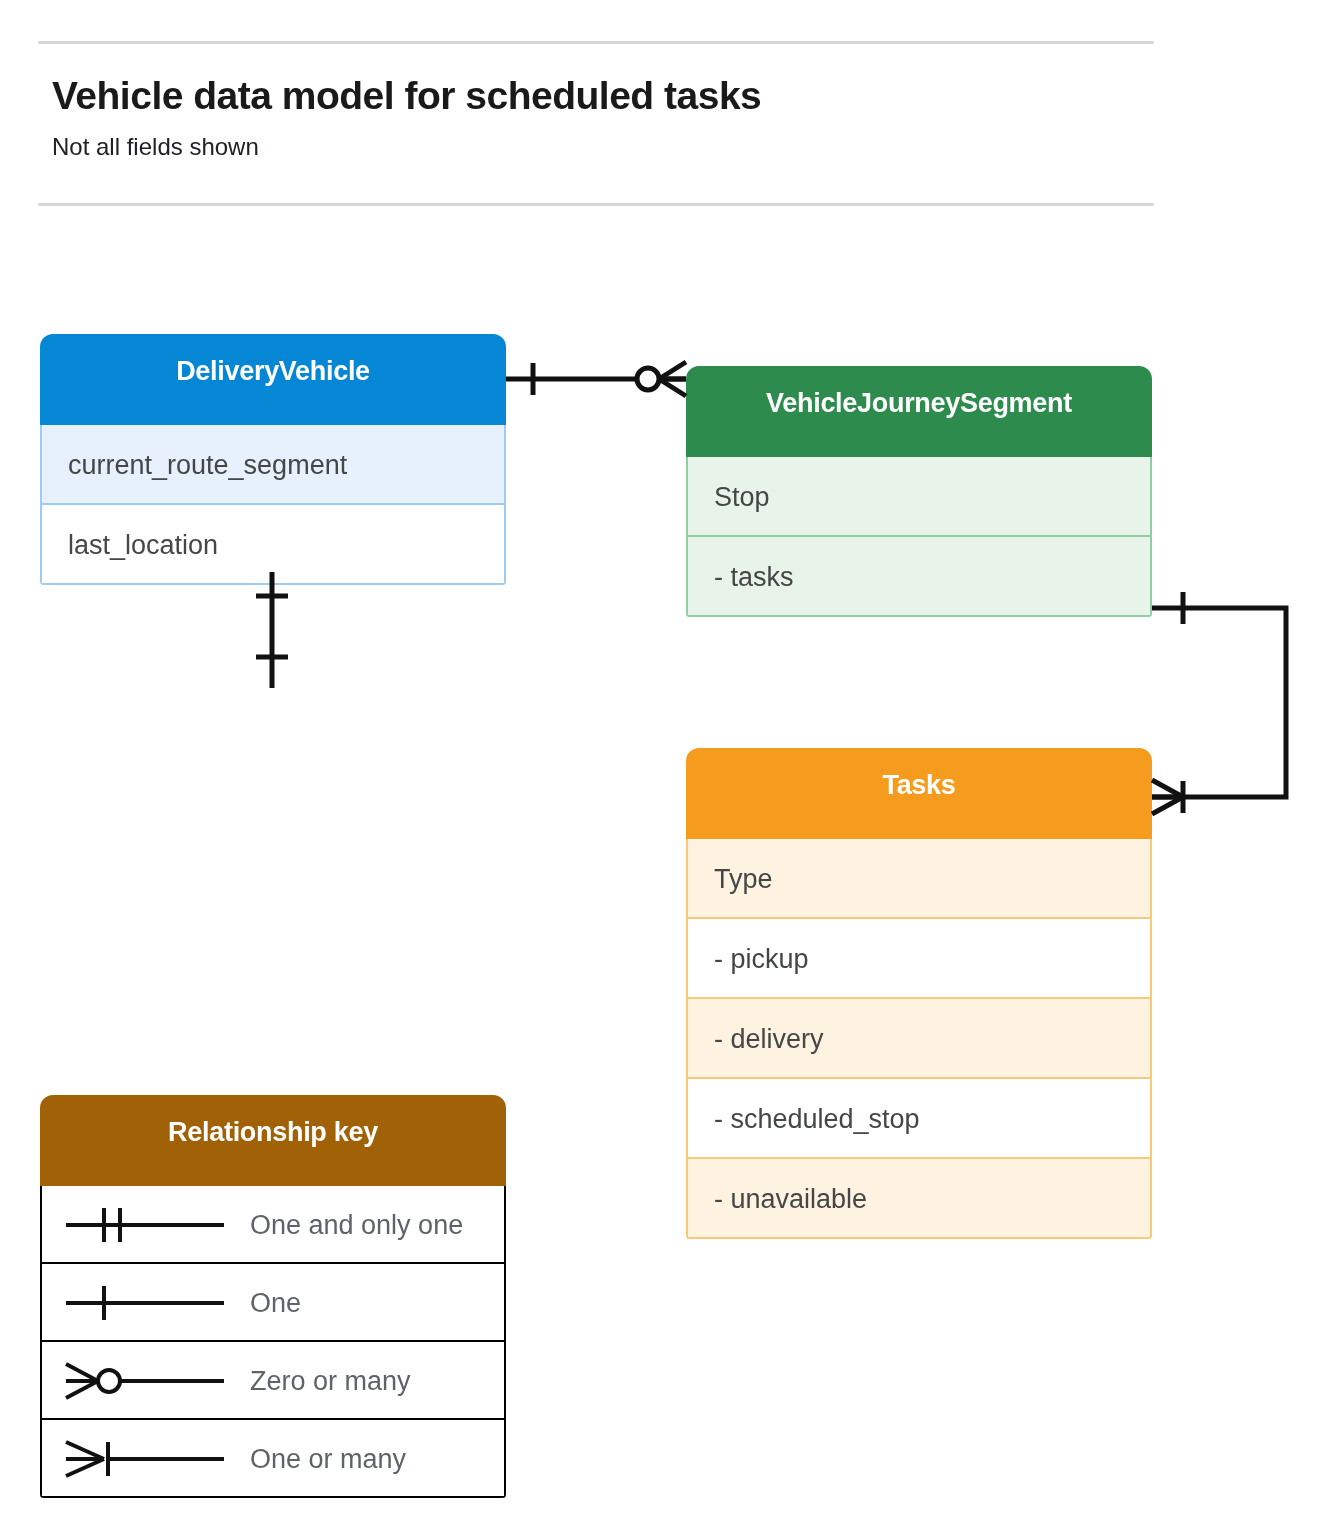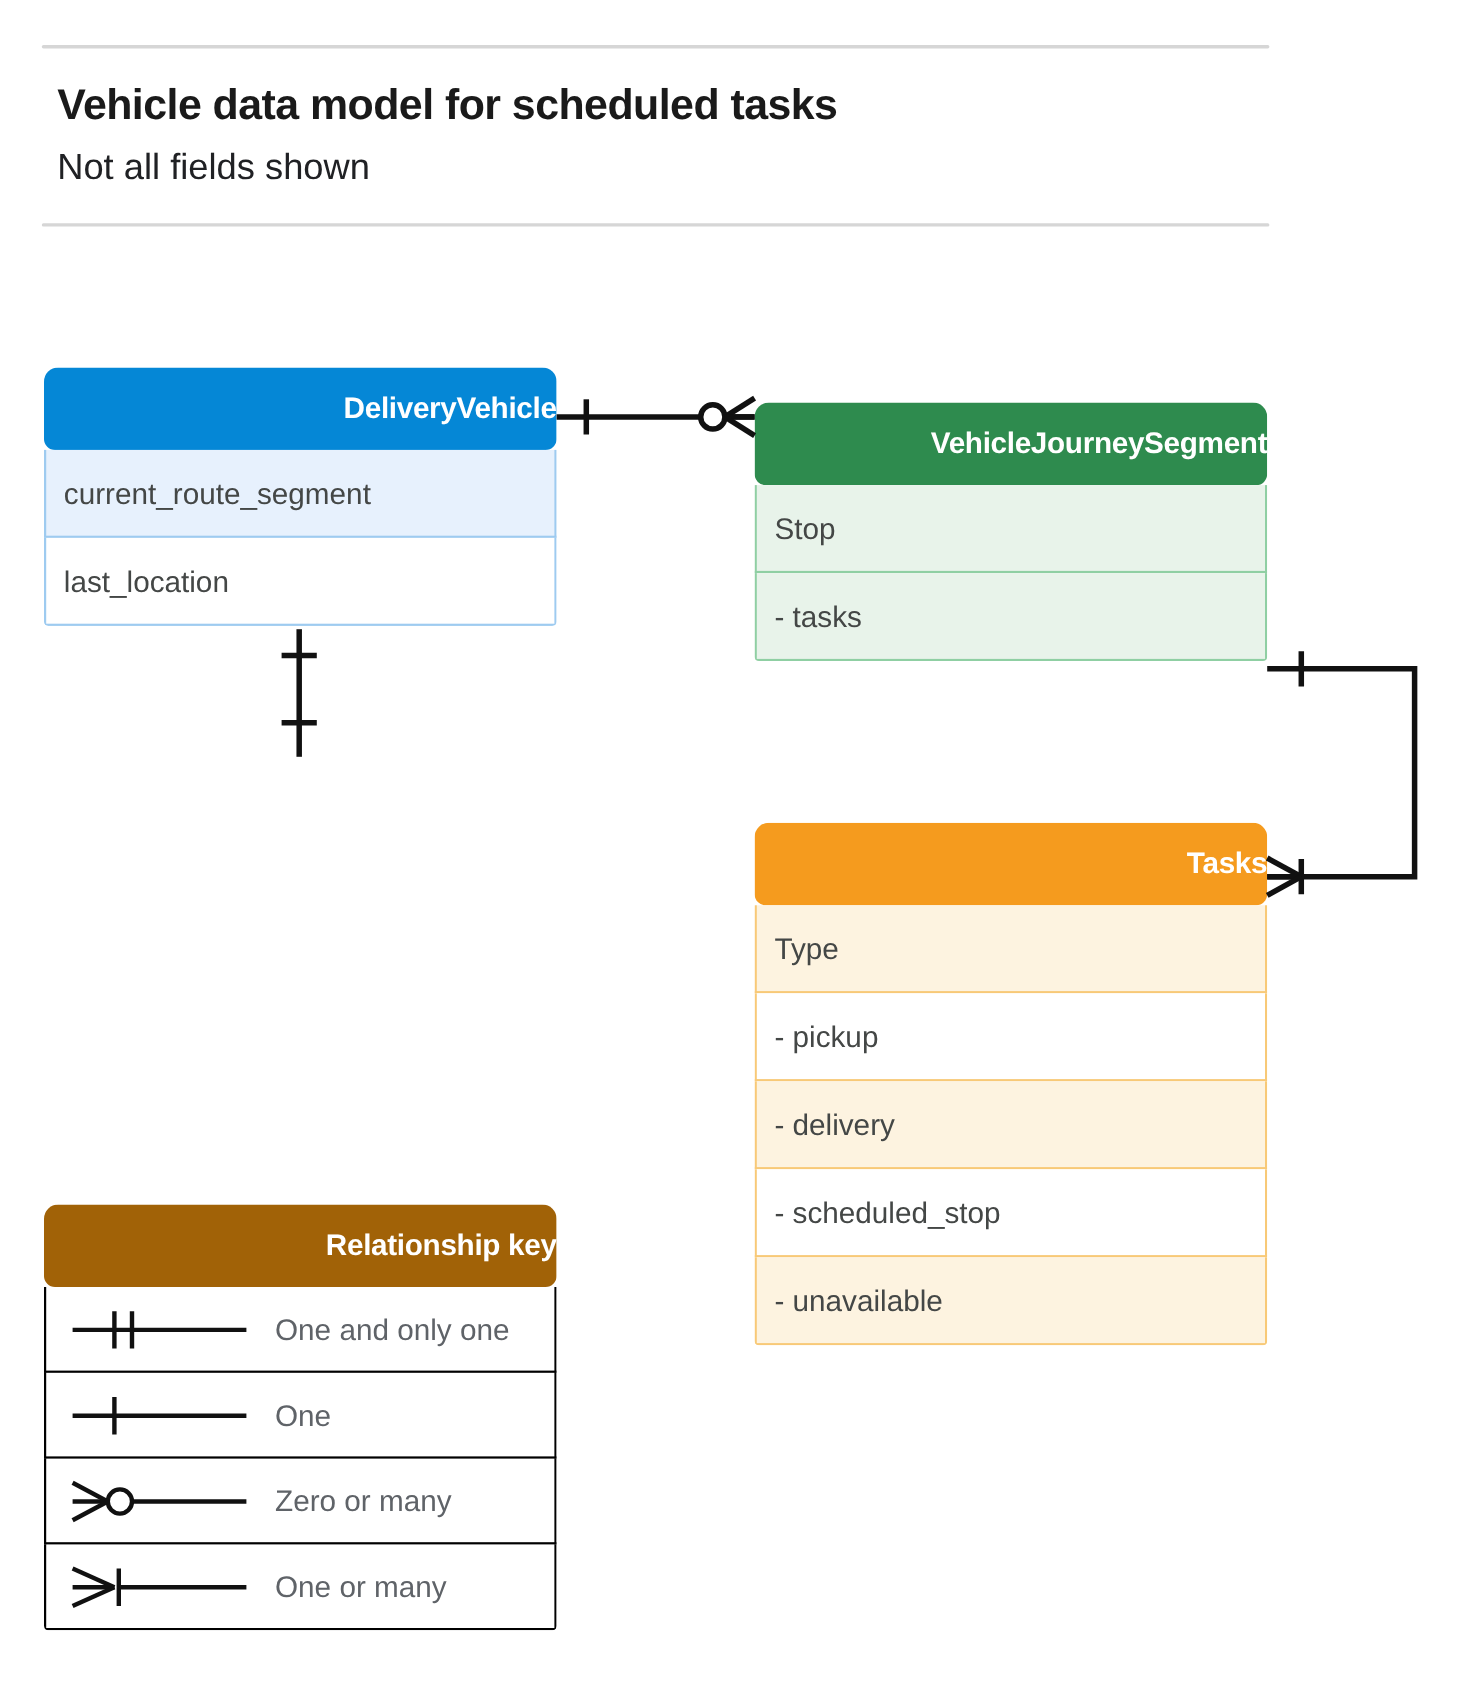--- a/index.html
+++ b/index.html
@@ -19,42 +19,41 @@
   #rule-top { top: 41px; }
   #rule-bottom { top: 203px; }
 
   #page-title {
     position: absolute; left: 52px; top: 74px;
     font-size: 39px; font-weight: bold; color: #1a1a1a;
     letter-spacing: -0.5px; white-space: nowrap;
   }
   #page-subtitle {
     position: absolute; left: 52px; top: 133px;
-    font-size: 33px; color: #202124; white-space: nowrap;
+    font-size: 24px; color: #202124; white-space: nowrap;
   }
 
   
   .entity {
     position: absolute;
     border-radius: 13px 13px 4px 4px;
     overflow: hidden;
   }
   .ent-head {
-    height: 75px; line-height: 75px;
-    text-align: right; color: #ffffff;
+    height: 91px; line-height: 75px;
+    text-align: center; color: #ffffff;
     font-size: 27px; font-weight: bold;
     letter-spacing: -0.3px;
     white-space: nowrap;
-    border-radius: 10px;
   }
   .ent-rows { display: block; }
   .ent-row {
     height: 80px; line-height: 80px;
     font-size: 27px; color: #444746;
-    padding-left: 16px;
+    padding-left: 26px;
     border-style: solid; border-width: 0 2px 2px 2px;
     white-space: nowrap;
     overflow: hidden;
   }
   .ent-row.first { border-top-width: 0; }
 
   
   .e-blue .ent-head { background: #0587d6; }
   .e-blue .ent-row { border-color: #9ecbf0; }
   .e-blue .ent-row.tint { background: #e7f1fd; }

